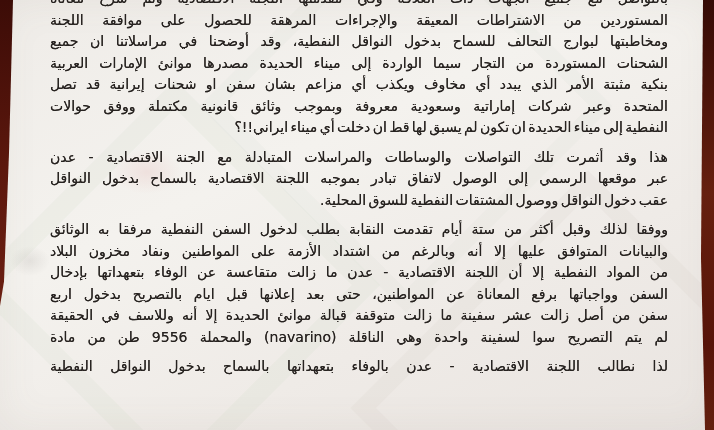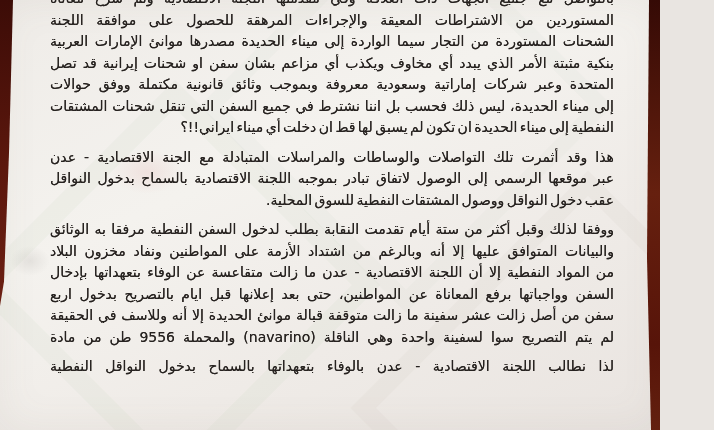--- a/index.html
+++ b/index.html
@@ -2,21 +2,21 @@
 <html lang="ar"><head>
 <meta charset="utf-8">
 <style>
   html,body{margin:0;padding:0;}
   body{
     width:714px;height:430px;overflow:hidden;
     font-family:"DejaVu Sans",sans-serif;
     background:#e9e5e1;
   }
   .photo{
-    position:relative;width:660px;height:430px;overflow:hidden;
+    position:relative;width:714px;height:430px;overflow:hidden;
     background:linear-gradient(155deg,#efece8 0%,#f4f2ee 38%,#efebe7 68%,#e9e4e0 100%);
     box-shadow:inset 0 0 40px rgba(120,100,90,0.08);
   }
   
   .edge-left{
     position:absolute;left:0;top:0;width:14px;height:306px;
     background:linear-gradient(to bottom,#3c0c07,#5c170d 55%,#6b1f12);
     clip-path:polygon(0 0,13px 0,9px 50%,4px 92%,0 100%);
   }
   .edge-right{
@@ -57,24 +57,24 @@
   <div class="wm wm1"></div>
   <div class="wm wm2"></div>
   <div class="wm wm3"></div>
   <div class="wm wm4"></div>
 
   <div class="doc">
 
     <div class="para">
       <div class="line">بالتواصل مع جميع الجهات ذات العلاقة وفي مقدمتها اللجنة الاقتصادية وتم شرح معاناة</div>
       <div class="line">المستوردين من الاشتراطات المعيقة والإجراءات المرهقة للحصول على موافقة اللجنة</div>
+      <div class="line">ومخاطبتها لبوارج التحالف للسماح بدخول النواقل النفطية، وقد أوضحنا في مراسلاتنا ان جميع</div>
       <div class="line">الشحنات المستوردة من التجار سيما الواردة إلى ميناء الحديدة مصدرها موانئ الإمارات العربية</div>
       <div class="line">بنكية مثبتة الأمر الذي يبدد أي مخاوف ويكذب أي مزاعم بشان سفن او شحنات إيرانية قد تصل</div>
       <div class="line">المتحدة وعبر شركات إماراتية وسعودية معروفة وبموجب وثائق قانونية مكتملة ووفق حوالات</div>
-      <div class="line">إلى ميناء الحديدة، ليس ذلك فحسب بل اننا نشترط في جميع السفن التي تنقل شحنات المشتقات</div>
       <div class="line last">النفطية إلى ميناء الحديدة ان تكون لم يسبق لها قط ان دخلت أي ميناء ايراني!!؟</div>
     </div>
 
     <div class="para">
       <div class="line">هذا وقد أثمرت تلك التواصلات والوساطات والمراسلات المتبادلة مع الجنة الاقتصادية - عدن</div>
       <div class="line">عبر موقعها الرسمي إلى الوصول لاتفاق تبادر بموجبه اللجنة الاقتصادية بالسماح بدخول النواقل</div>
       <div class="line last">عقب دخول النواقل ووصول المشتقات النفطية للسوق المحلية.</div>
     </div>
 
     <div class="para">

